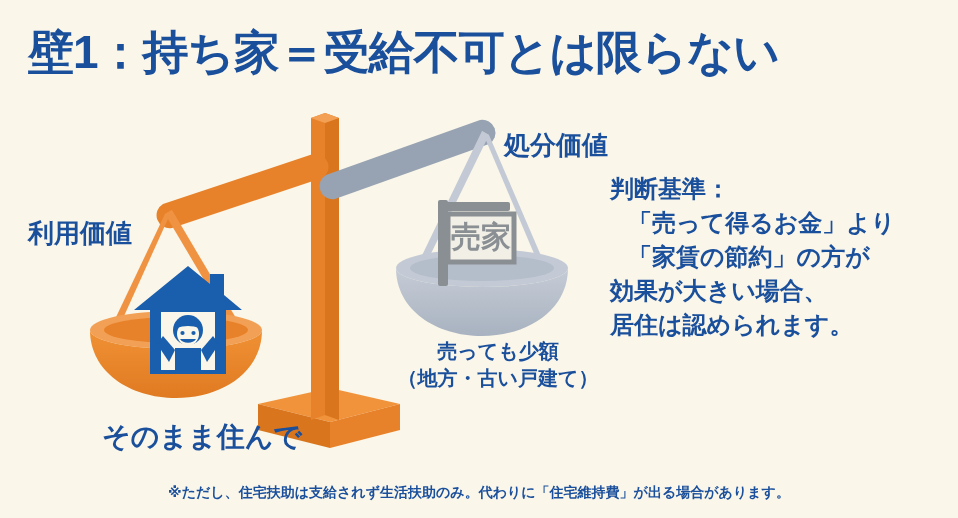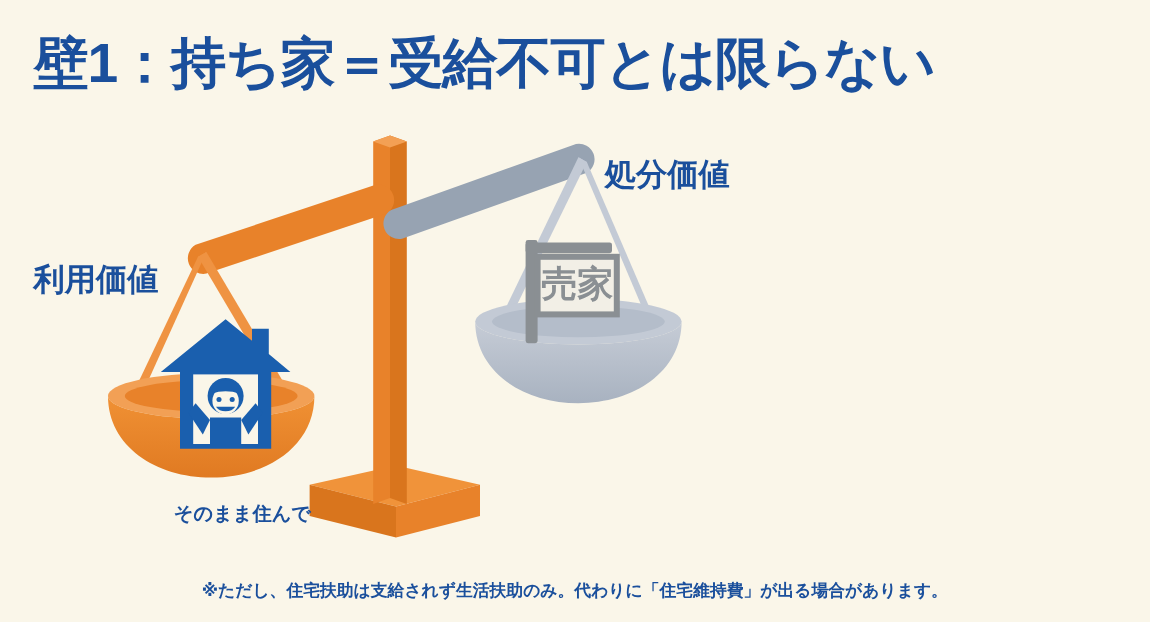--- a/index.html
+++ b/index.html
@@ -17,21 +17,21 @@
     color:#1a4f9c;white-space:nowrap;
   }
 
   .lbl{position:absolute;color:#1a4f9c;font-weight:bold;white-space:nowrap;}
 
   #label-use{left:28px;top:216px;font-size:26px;}
   #label-disposal{left:504px;top:128px;font-size:26px;}
 
   #caption-left{
     position:absolute;left:82px;top:418px;width:240px;
-    text-align:center;color:#1a4f9c;font-weight:bold;font-size:16px;line-height:1.35;
+    text-align:center;color:#1a4f9c;font-weight:bold;font-size:28px;line-height:1.35;
   }
   #caption-right{
     position:absolute;left:380px;top:338px;width:236px;
     text-align:center;color:#1a4f9c;font-weight:bold;font-size:20px;line-height:1.35;
   }
 
   #criteria{
     position:absolute;left:610px;top:172px;width:348px;
     color:#1a4f9c;font-weight:bold;font-size:24px;line-height:1.42;
   }
@@ -130,16 +130,27 @@
     <text x="57" y="63" font-family="'Liberation Sans',sans-serif" font-size="30" font-weight="bold" fill="#8a8f93" text-anchor="middle">売家</text>
   </svg>
 
   <div class="lbl" id="label-disposal">処分価値</div>
   <div class="lbl" id="label-use">利用価値</div>
 
   <div id="caption-left">
     <div>そのまま住んで</div>
   </div>
 
+  <div id="caption-right">
+    <div>売っても少額</div>
+    <div>（地方・古い戸建て）</div>
+  </div>
 
+  <div id="criteria">
+    <div>判断基準：</div>
+    <div class="ind">「売って得るお金」より</div>
+    <div class="ind">「家賃の節約」の方が</div>
+    <div>効果が大きい場合、</div>
+    <div>居住は認められます。</div>
+  </div>
 
   <div id="footnote">※ただし、住宅扶助は支給されず生活扶助のみ。代わりに「住宅維持費」が出る場合があります。</div>
 </div>
 
 </body></html>

